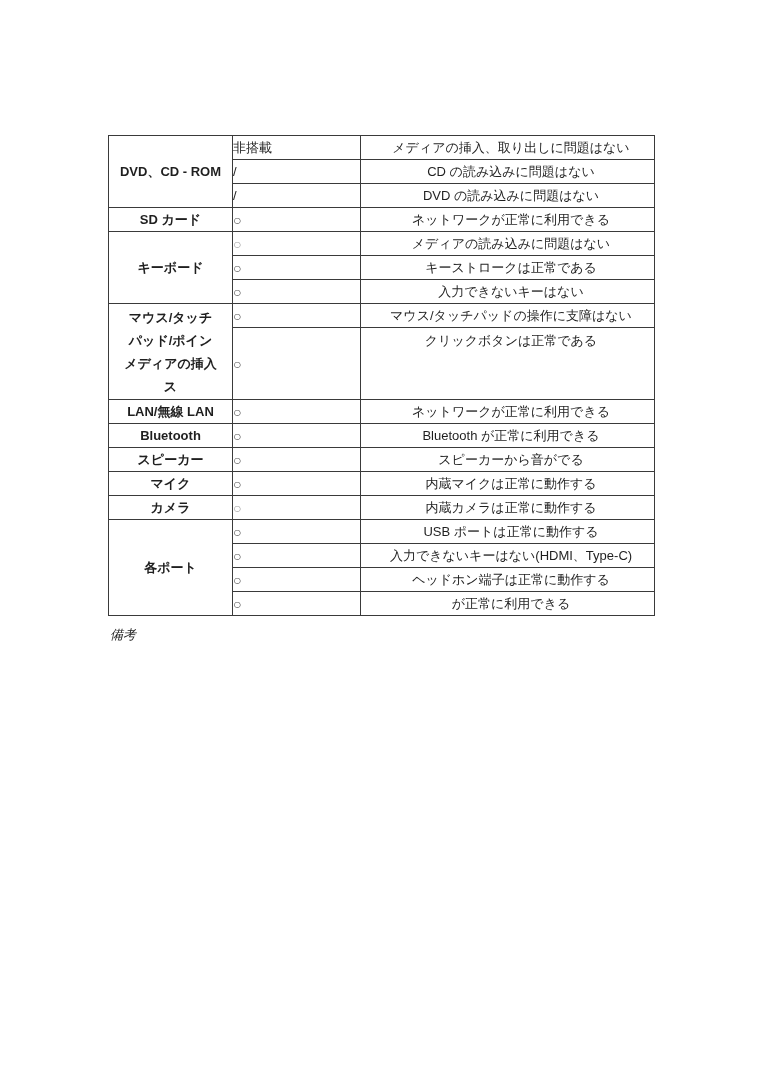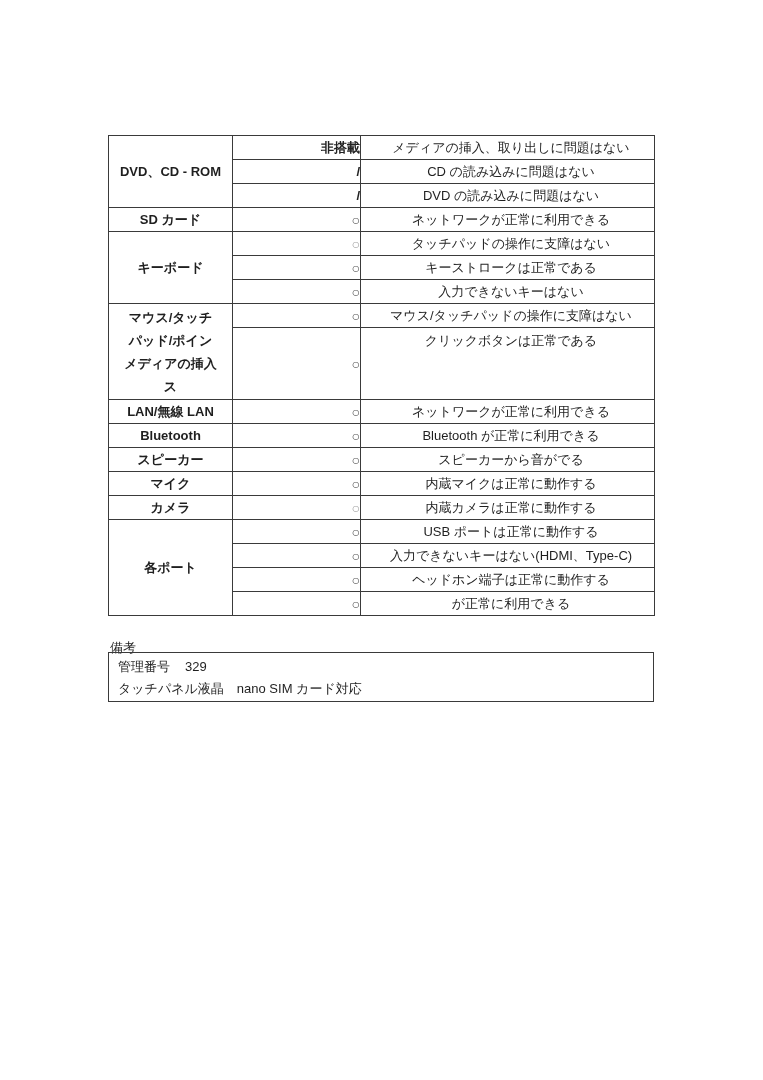--- a/index.html
+++ b/index.html
@@ -33,37 +33,37 @@
   }
   .check-table td.device {
     text-align: center;
     font-weight: bold;
   }
   .check-table td.device.multiline {
     white-space: pre-line;
     line-height: 23px;
   }
   .check-table td.status {
-    text-align: right;
+    text-align: left;
     color: #222222;
-    font-weight: bold;
   }
   .check-table td.status.circle { color: #555555; font-size: 14px; }
   .check-table td.status.circle.light { color: #a3a3a3; }
   .check-table td.desc {
     text-align: center;
     padding-left: 7px;
   }
   .check-table tr.tall td { height: 67px; }
   .check-table tr.tall td.desc { vertical-align: top; padding-top: 4px; }
   .remarks {
     position: absolute;
     left: 110px;
-    top: 639px;
+    top: 626px;
     font-size: 13px;
+    font-style: italic;
   }
   .info-box {
     position: absolute;
     left: 108px;
     top: 652px;
     width: 546px;
     height: 50px;
     box-sizing: border-box;
     border: 1px solid #3a3a3a;
     padding: 3px 9px;
@@ -101,21 +101,21 @@
 
       <tr>
         <td class="device">SD カード</td>
         <td class="status circle">○</td>
         <td class="desc">ネットワークが正常に利用できる</td>
       </tr>
 
       <tr>
         <td class="device" rowspan="3">キーボード</td>
         <td class="status circle light">○</td>
-        <td class="desc">タッチパッドの操作に支障はない</td>
+        <td class="desc">メディアの読み込みに問題はない</td>
       </tr>
       <tr>
         <td class="status circle">○</td>
         <td class="desc">キーストロークは正常である</td>
       </tr>
       <tr>
         <td class="status circle">○</td>
         <td class="desc">入力できないキーはない</td>
       </tr>
 
@@ -177,20 +177,14 @@
       </tr>
       <tr>
         <td class="status circle">○</td>
         <td class="desc">が正常に利用できる</td>
       </tr>
     </tbody>
   </table>
 
   <div class="remarks">備考</div>
 
-  <div class="info-box">
-    <div>
-      <span>管理番号</span><span class="num">329</span>
-    </div>
-    <div>タッチパネル液晶　nano SIM カード対応</div>
-  </div>
 
 </div>
 
 </body></html>

